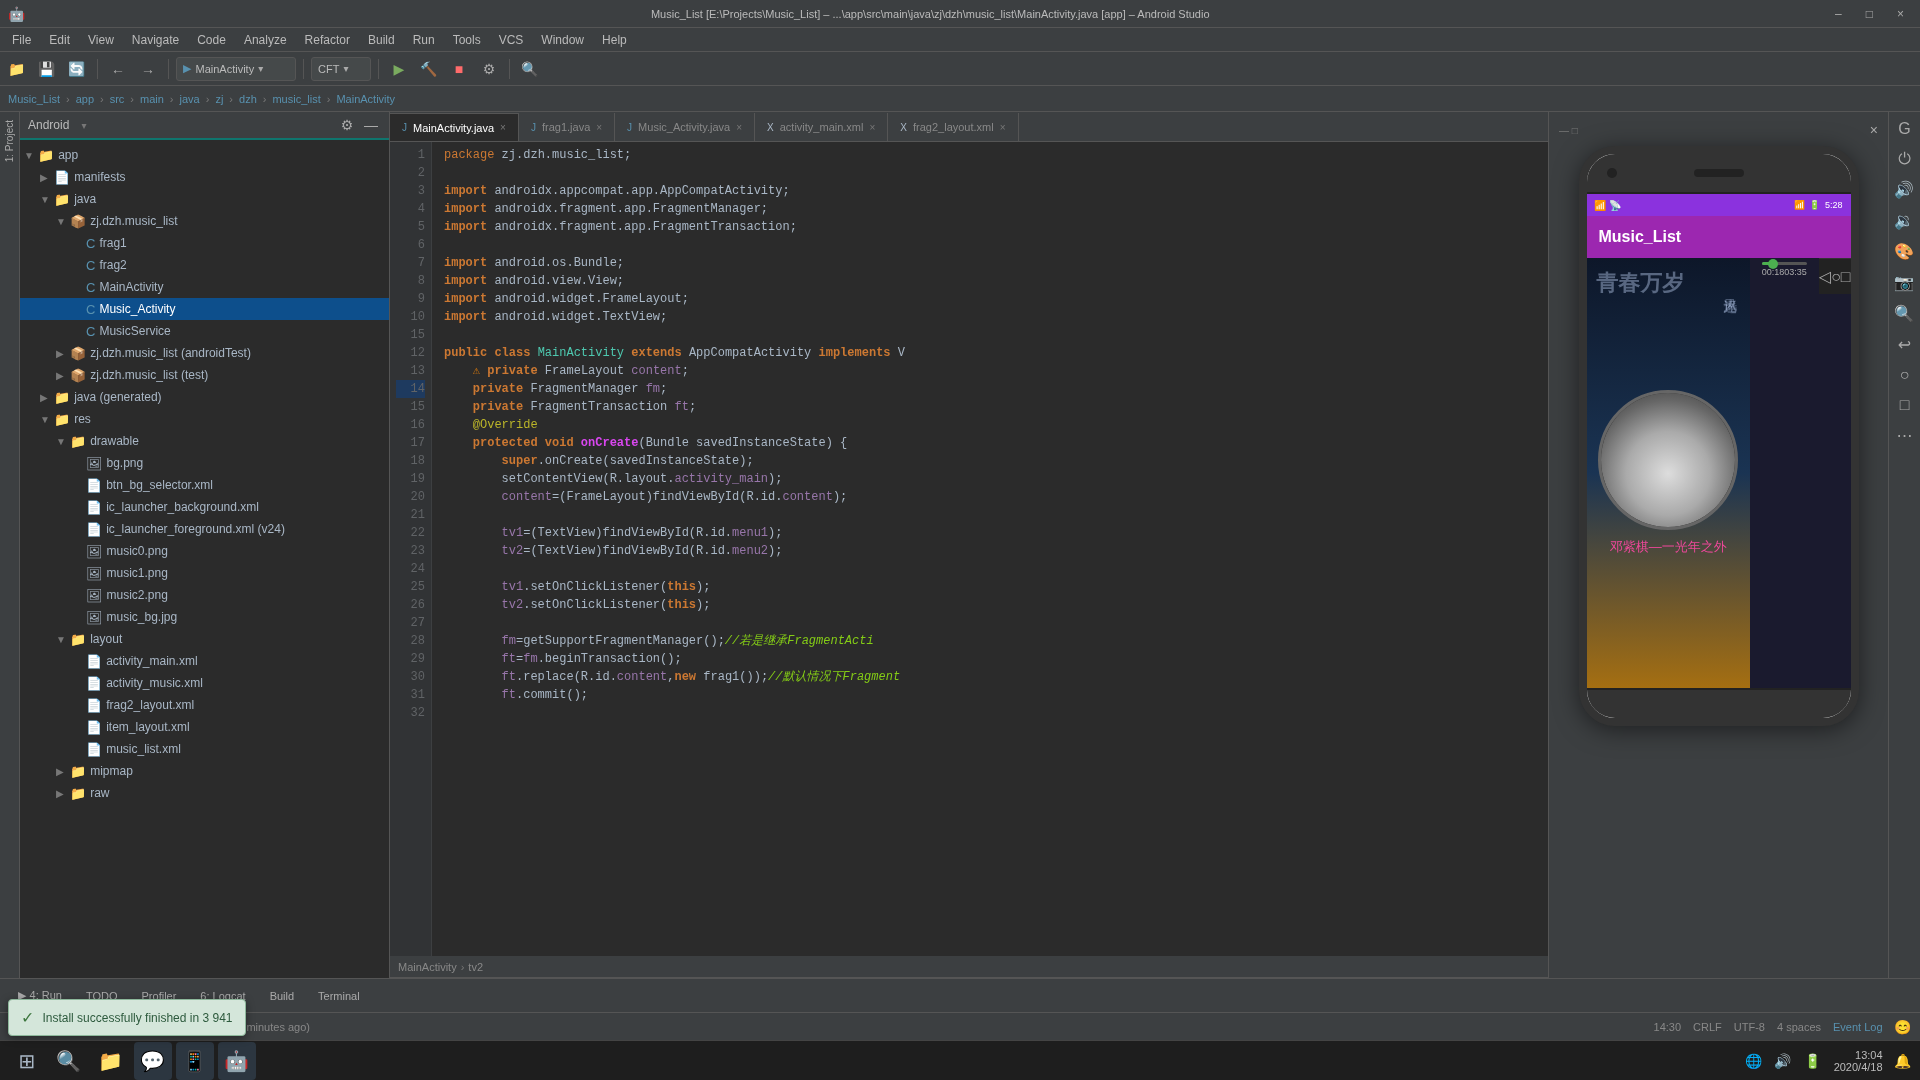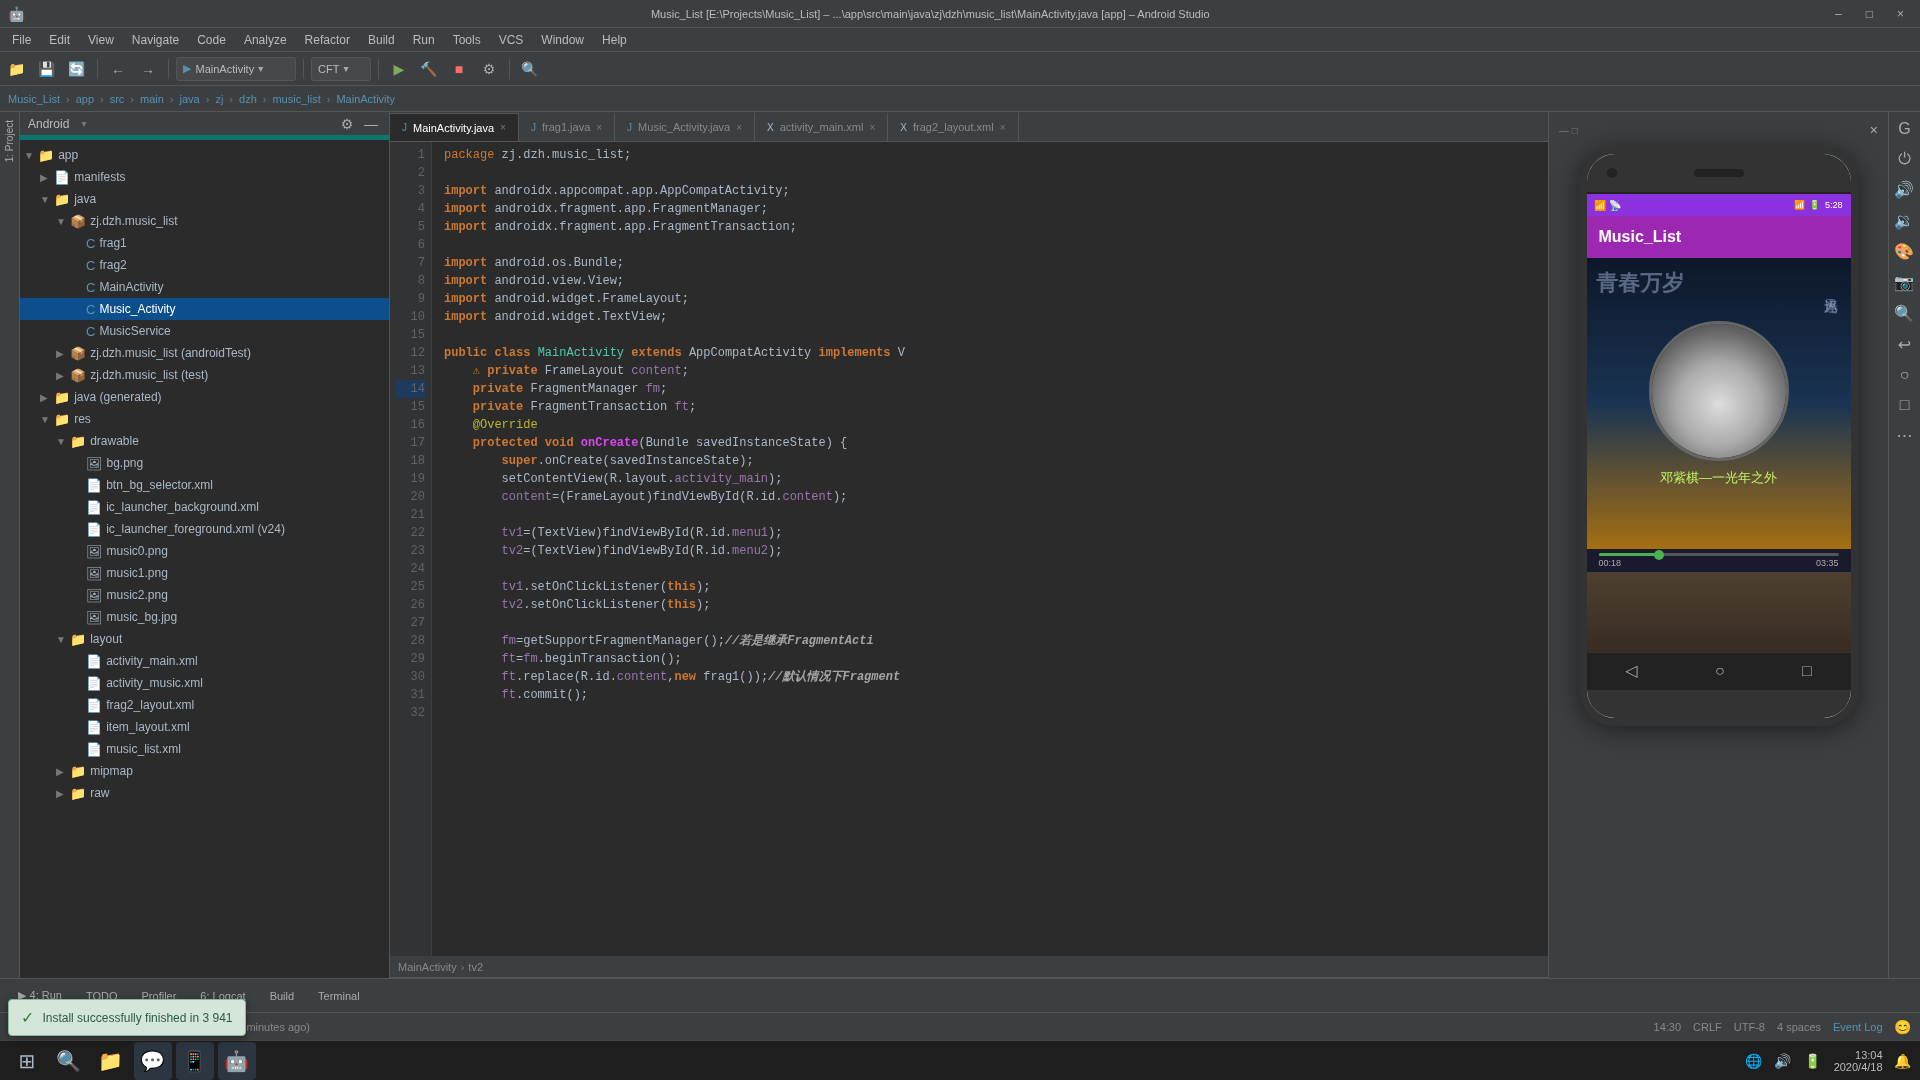--- a/index.html
+++ b/index.html
@@ -110,21 +110,21 @@
       display: flex;
       flex-direction: column;
       overflow: hidden;
     }
     #project-panel-header {
       height: 28px;
       background: #3c3f41;
       display: flex;
       align-items: center;
       padding: 0 8px;
-      border-bottom: 5px solid #0f766e;
+      border-bottom: 2px solid #0f766e;
       gap: 8px;
     }
     .panel-header-title { color: #bbb; font-size: 12px; }
     .panel-header-actions { margin-left: auto; display: flex; gap: 4px; }
     .panel-action-btn { color: #aaa; cursor: pointer; font-size: 14px; width: 20px; height: 20px; display: flex; align-items: center; justify-content: center; }
 
     #project-tree {
       flex: 1;
       overflow-y: auto;
       padding: 4px 0;
@@ -207,21 +207,21 @@
       font-size: 12px;
       line-height: 18px;
       padding: 4px 12px;
       overflow: auto;
       color: #a9b7c6;
       white-space: pre;
     }
     .kw { color: #cc7832; font-weight: bold; }
     .kw2 { color: #cc7832; }
     .fn { color: #d946ef; font-weight: bold; }
-    .cmt { color: #a3a3a3; font-style: italic; font-weight: bold; }
+    .cmt { color: #84cc16; font-style: italic; }
     .ann { color: #bbb529; }
     .var { color: #9876aa; }
     .type { color: #4ec9b0; }
     .highlighted-line { background: #1e3a5f; display: block; margin: 0 -12px; padding: 0 12px; }
 
     
     #status-bar {
       height: 28px;
       background: #3c3f41;
       display: flex;
@@ -316,21 +316,21 @@
       display: flex;
       align-items: center;
       padding: 0 12px;
     }
     #phone-action-bar .app-title { color: #fff; font-size: 16px; font-weight: bold; }
 
     #phone-content {
       flex: 1;
       background: #1a1a2e;
       display: flex;
-      flex-direction: column;
+      flex-direction: row;
       overflow: hidden;
       position: relative;
     }
 
     #album-art-area {
       flex: 1;
       display: flex;
       flex-direction: column;
       align-items: center;
       justify-content: center;
@@ -360,21 +360,21 @@
     }
 
     #album-circle-inner {
       width: 30px; height: 30px;
       border-radius: 50%;
       background: #222;
       border: 2px solid #555;
     }
 
     #song-title {
-      color: #bef264;
+      color: #ec4899;
       font-size: 13px;
       position: relative;
       z-index: 2;
       margin-top: 8px;
       text-align: right;
     }
 
     #progress-area {
       padding: 4px 12px;
       position: relative;

